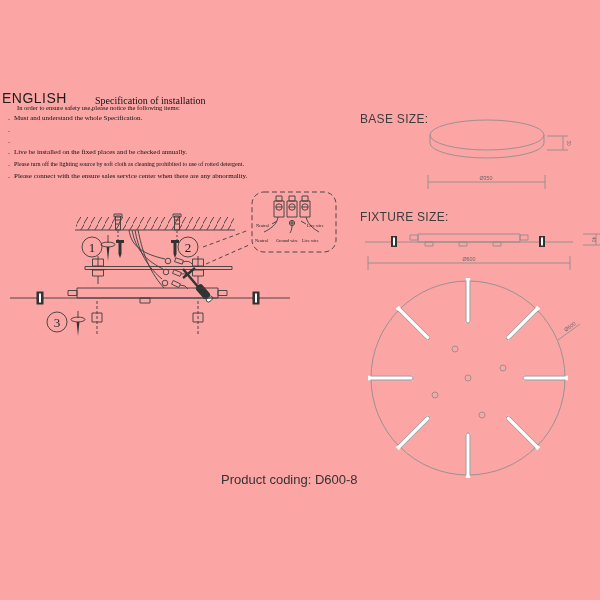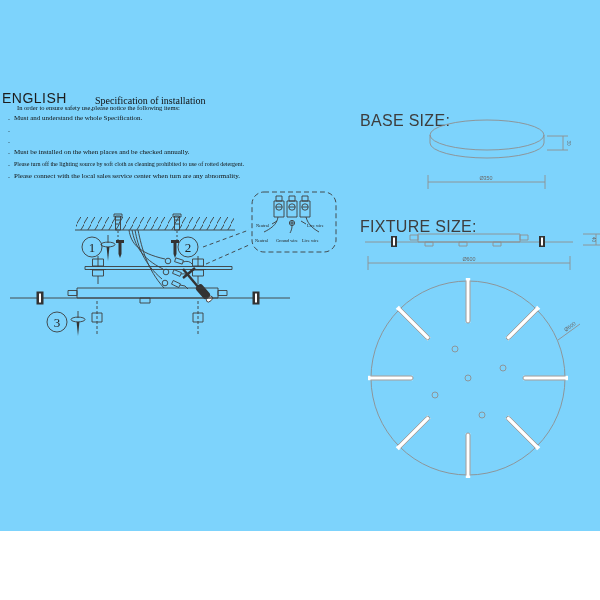--- a/index.html
+++ b/index.html
@@ -1,27 +1,27 @@
 <!DOCTYPE html>
 <html><head>
 <meta charset="utf-8">
 <style>
   html,body{margin:0;padding:0;background:#fff;}
-  .page{position:relative;width:600px;height:531px;background:#7dd3fc;overflow:hidden;
+  .page{position:relative;width:600px;height:600px;background:#fca5a5;overflow:hidden;
         font-family:"Liberation Sans",sans-serif;color:#222;}
   .abs{position:absolute;}
   .lang{left:2px;top:90px;font-size:14px;letter-spacing:.5px;color:#1d1d1d;}
   .spec-title{left:95px;top:95px;font-family:"Liberation Serif",serif;font-size:10px;color:#111;}
   .intro{left:17px;top:104px;font-family:"Liberation Serif",serif;font-size:6.5px;color:#111;}
   .instructions{left:8px;top:112px;width:334px;}
   .instr-item{display:flex;align-items:baseline;font-family:"Liberation Serif",serif;
               font-size:7px;line-height:11px;color:#111;white-space:nowrap;}
   .instr-item .bullet{width:6px;flex:0 0 6px;font-size:8px;}
   .instr-item.small{font-size:6px;}
-  .size-label{font-size:16px;color:#3d3d3d;letter-spacing:.3px;}
+  .size-label{font-size:12px;color:#3d3d3d;letter-spacing:.3px;}
   .product-coding{left:221px;top:472px;font-size:13px;color:#333;}
   svg{position:absolute;overflow:visible;}
   svg line, svg path, svg rect, svg circle, svg ellipse, svg polygon{vector-effect:non-scaling-stroke;}
   .dk{stroke:#3c3c3c;stroke-width:.9;fill:none;}
   .gy{stroke:#8f8f8f;stroke-width:.9;fill:none;}
   text{font-family:"Liberation Serif",serif;fill:#222;}
   .dimtxt{fill:#6a6a6a;font-family:"Liberation Sans",sans-serif;}
 </style>
 </head>
 <body>
@@ -38,29 +38,29 @@
       <span>Must and understand the whole Specification.</span>
     </div>
     <div class="instr-item">
       <span class="bullet">.</span>
     </div>
     <div class="instr-item">
       <span class="bullet">.</span>
     </div>
     <div class="instr-item">
       <span class="bullet">.</span>
-      <span>Must be installed on the when places and be checked annually.</span>
+      <span>Live be installed on the fixed places and be checked annually.</span>
     </div>
     <div class="instr-item small">
       <span class="bullet">.</span>
       <span>Please turn off the lighting source by soft cloth as cleaning prohibited to use of rotted detergent.</span>
     </div>
     <div class="instr-item">
       <span class="bullet">.</span>
-      <span>Please connect with the local sales service center when turn are any abnormality.</span>
+      <span>Please connect with the ensure sales service center when there are any abnormality.</span>
     </div>
   </div>
 
   <svg style="left:0;top:185px;" width="345" height="150" viewBox="0 0 345 150">
     <defs>
       <pattern id="hatch" width="7" height="13" patternUnits="userSpaceOnUse">
         <line x1="-1" y1="14" x2="8" y2="-1" stroke="#3c3c3c" stroke-width="0.9"></line>
       </pattern>
     </defs>
 
@@ -232,21 +232,21 @@
       <text class="dimtxt" x="212" y="38" font-size="4.6" text-anchor="middle" transform="rotate(90 212 38)">30</text>
     </g>
     <g>
       <line class="gy" x1="73" y1="70" x2="73" y2="84"></line>
       <line class="gy" x1="190" y1="70" x2="190" y2="84"></line>
       <line class="gy" x1="73" y1="77" x2="190" y2="77"></line>
       <text class="dimtxt" x="131" y="75" font-size="5.4" text-anchor="middle">Ø350</text>
     </g>
   </svg>
 
-  <div class="abs size-label" style="left:360px;top:218px;">FIXTURE SIZE:</div>
+  <div class="abs size-label" style="left:360px;top:210px;">FIXTURE SIZE:</div>
   <svg style="left:355px;top:200px;" width="245" height="85" viewBox="0 0 245 85">
     <g>
       <line class="gy" x1="10" y1="42" x2="218" y2="42" stroke-width="1.2"></line>
       <rect class="gy" x="63" y="34" width="102" height="8" fill="#fff"></rect>
       <rect class="gy" x="55" y="35" width="8" height="5" fill="#fff"></rect>
       <rect class="gy" x="165" y="35" width="8" height="5" fill="#fff"></rect>
       <rect class="gy" x="70" y="42" width="8" height="4" fill="#fff"></rect>
       <rect class="gy" x="104" y="42" width="8" height="4" fill="#fff"></rect>
       <rect class="gy" x="138" y="42" width="8" height="4" fill="#fff"></rect>
       <g>
@@ -330,13 +330,14 @@
       <circle class="gy" cx="143" cy="90" r="3" fill="#fff"></circle>
       <circle class="gy" cx="75" cy="117" r="3" fill="#fff"></circle>
       <circle class="gy" cx="122" cy="137" r="3" fill="#fff"></circle>
     </g>
     <g>
       <line class="gy" x1="198" y1="62" x2="220" y2="46"></line>
       <text class="dimtxt" x="211" y="50" font-size="5.2" text-anchor="middle" transform="rotate(-35 211 50)">Ø600</text>
     </g>
   </svg>
 
+  <div class="abs product-coding">Product coding: D600-8</div>
 </div>
 
 </body></html>

